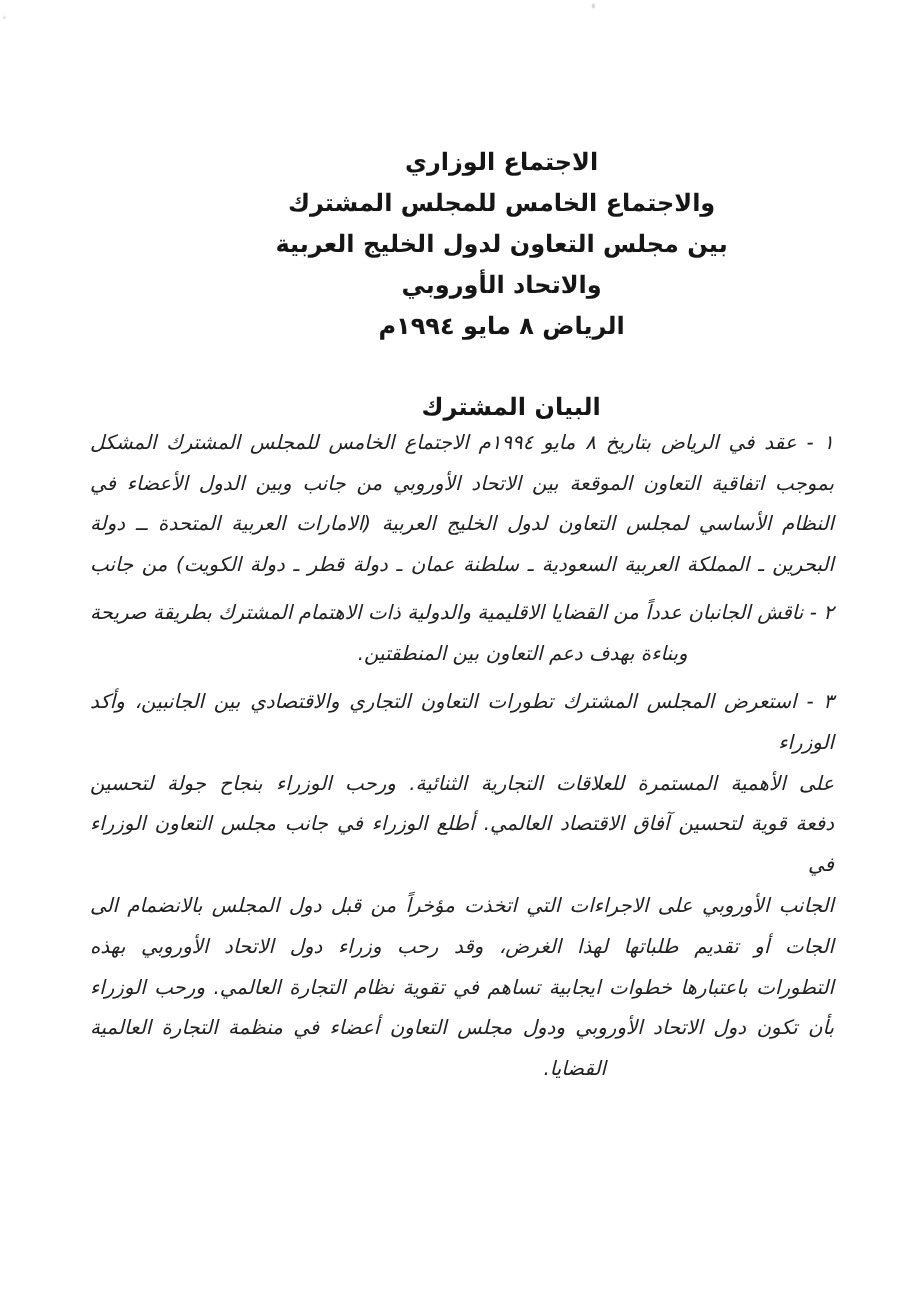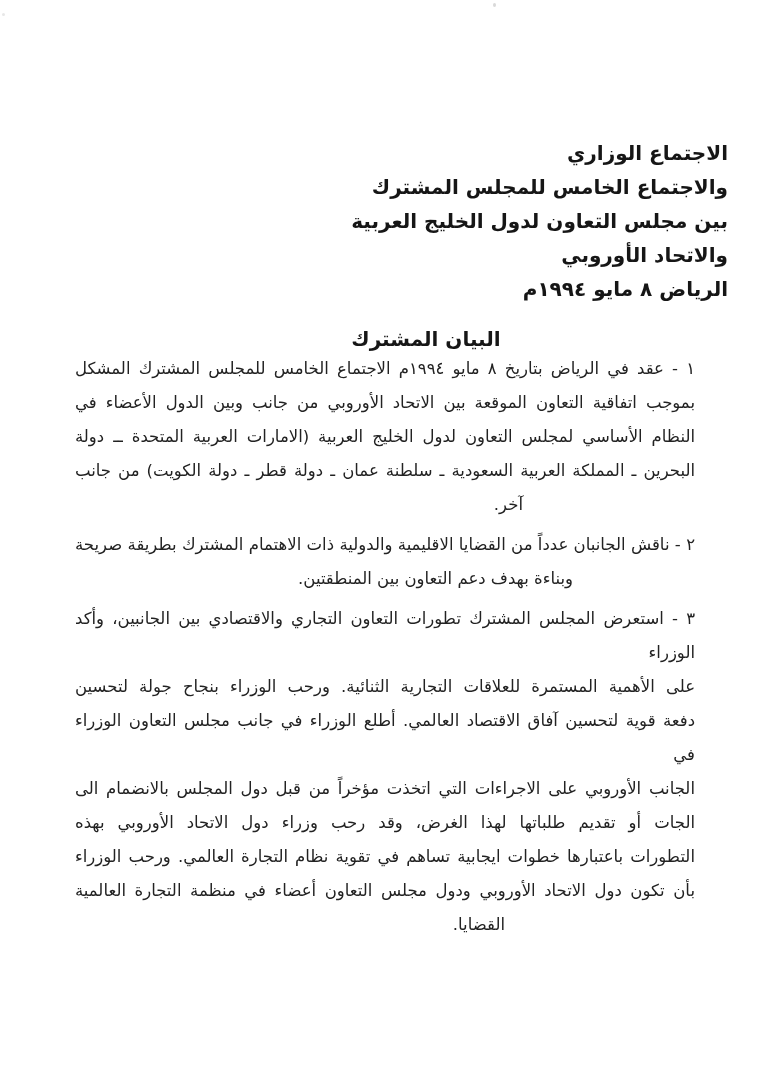--- a/index.html
+++ b/index.html
@@ -9,22 +9,22 @@
     width:762px; height:1081px;
     margin:0 auto;
     background:#ffffff;
     color:#1d1d1d;
     font-family:"DejaVu Sans", sans-serif;
     direction:rtl;
     overflow:hidden;
   }
   
   .title-block {
-    position:absolute; top:136px; left:108px; width:620px;
-    text-align:right;
+    position:absolute; top:118px; left:108px; width:620px;
+    text-align:center;
   }
   .title-line {
     font-size:20px; font-weight:bold; line-height:34px;
     letter-spacing:.5px;
     color:#161616;
   }
   .statement-heading {
     position:absolute; top:326px; left:116px; width:620px;
     text-align:center;
     font-size:20px; font-weight:bold; line-height:26px;
@@ -34,20 +34,21 @@
   
   .body-block {
     position:absolute; top:352px; right:67px; width:620px;
     font-size:16.5px; line-height:34px; color:#222;
   }
   .para { margin-bottom:6px; }
   .ln {
     text-align:justify;
     text-align-last:justify;
     direction:rtl;
+    font-style:italic;
   }
   .ln-first .para-num { white-space:nowrap; }
   .ln-end {
     text-align:right;
     text-align-last:right;
   }
   .end-p1 { padding-right:172px; }
   .end-p2 { padding-right:122px; }
   .end-p3 { padding-right:190px; }
   
@@ -73,21 +74,20 @@
 
   <div class="statement-heading">البيان المشترك</div>
 
   <div class="body-block">
 
     <div class="para">
       <div class="ln ln-first"><span class="para-num">١ -</span> <span>عقد في الرياض بتاريخ ٨ مايو ١٩٩٤م الاجتماع الخامس للمجلس المشترك المشكل</span></div>
       <div class="ln">بموجب اتفاقية التعاون الموقعة بين الاتحاد الأوروبي من جانب وبين الدول الأعضاء في</div>
       <div class="ln">النظام الأساسي لمجلس التعاون لدول الخليج العربية (الامارات العربية المتحدة ــ دولة</div>
       <div class="ln">البحرين ـ المملكة العربية السعودية ـ سلطنة عمان ـ دولة قطر ـ دولة الكويت) من جانب</div>
-      <div class="ln ln-end end-p1">آخر.</div>
     </div>
 
     <div class="para">
       <div class="ln ln-first"><span class="para-num">٢ -</span> <span>ناقش الجانبان عدداً من القضايا الاقليمية والدولية ذات الاهتمام المشترك بطريقة صريحة</span></div>
       <div class="ln ln-end end-p2">وبناءة بهدف دعم التعاون بين المنطقتين.</div>
     </div>
 
     <div class="para">
       <div class="ln ln-first"><span class="para-num">٣ -</span> <span>استعرض المجلس المشترك تطورات التعاون التجاري والاقتصادي بين الجانبين، وأكد الوزراء</span></div>
       <div class="ln">على الأهمية المستمرة للعلاقات التجارية الثنائية. ورحب الوزراء بنجاح جولة لتحسين</div>

